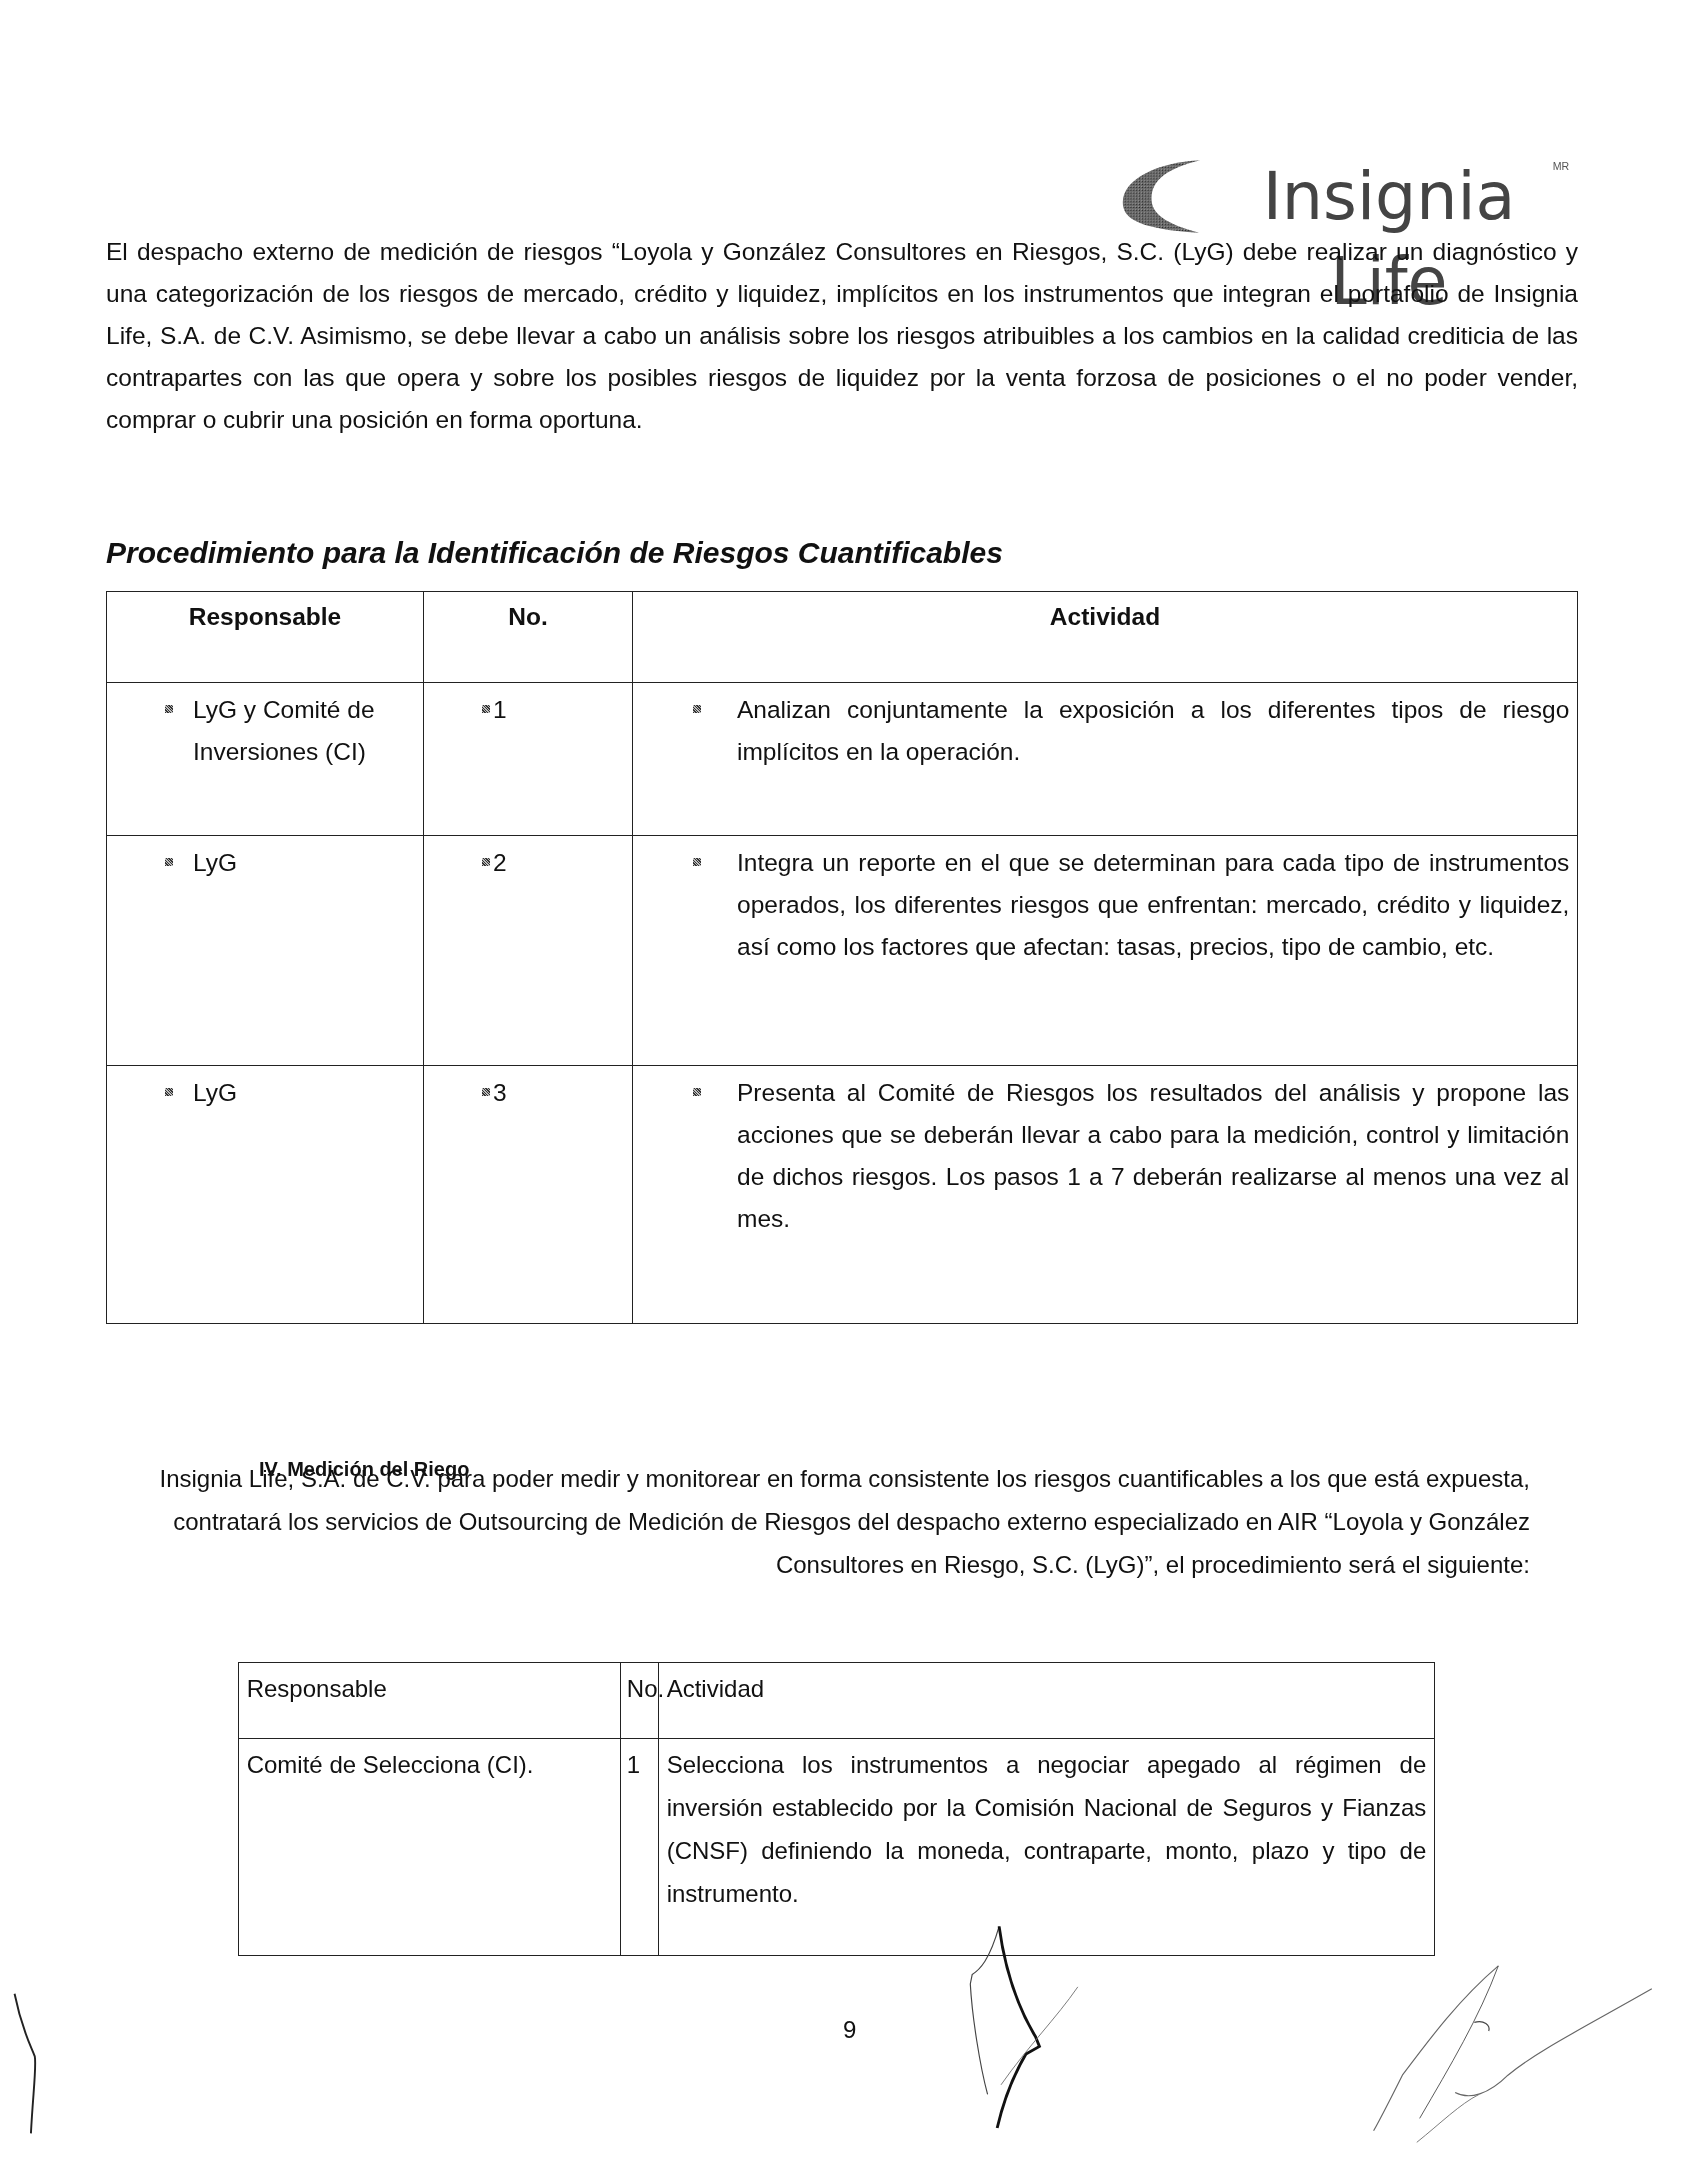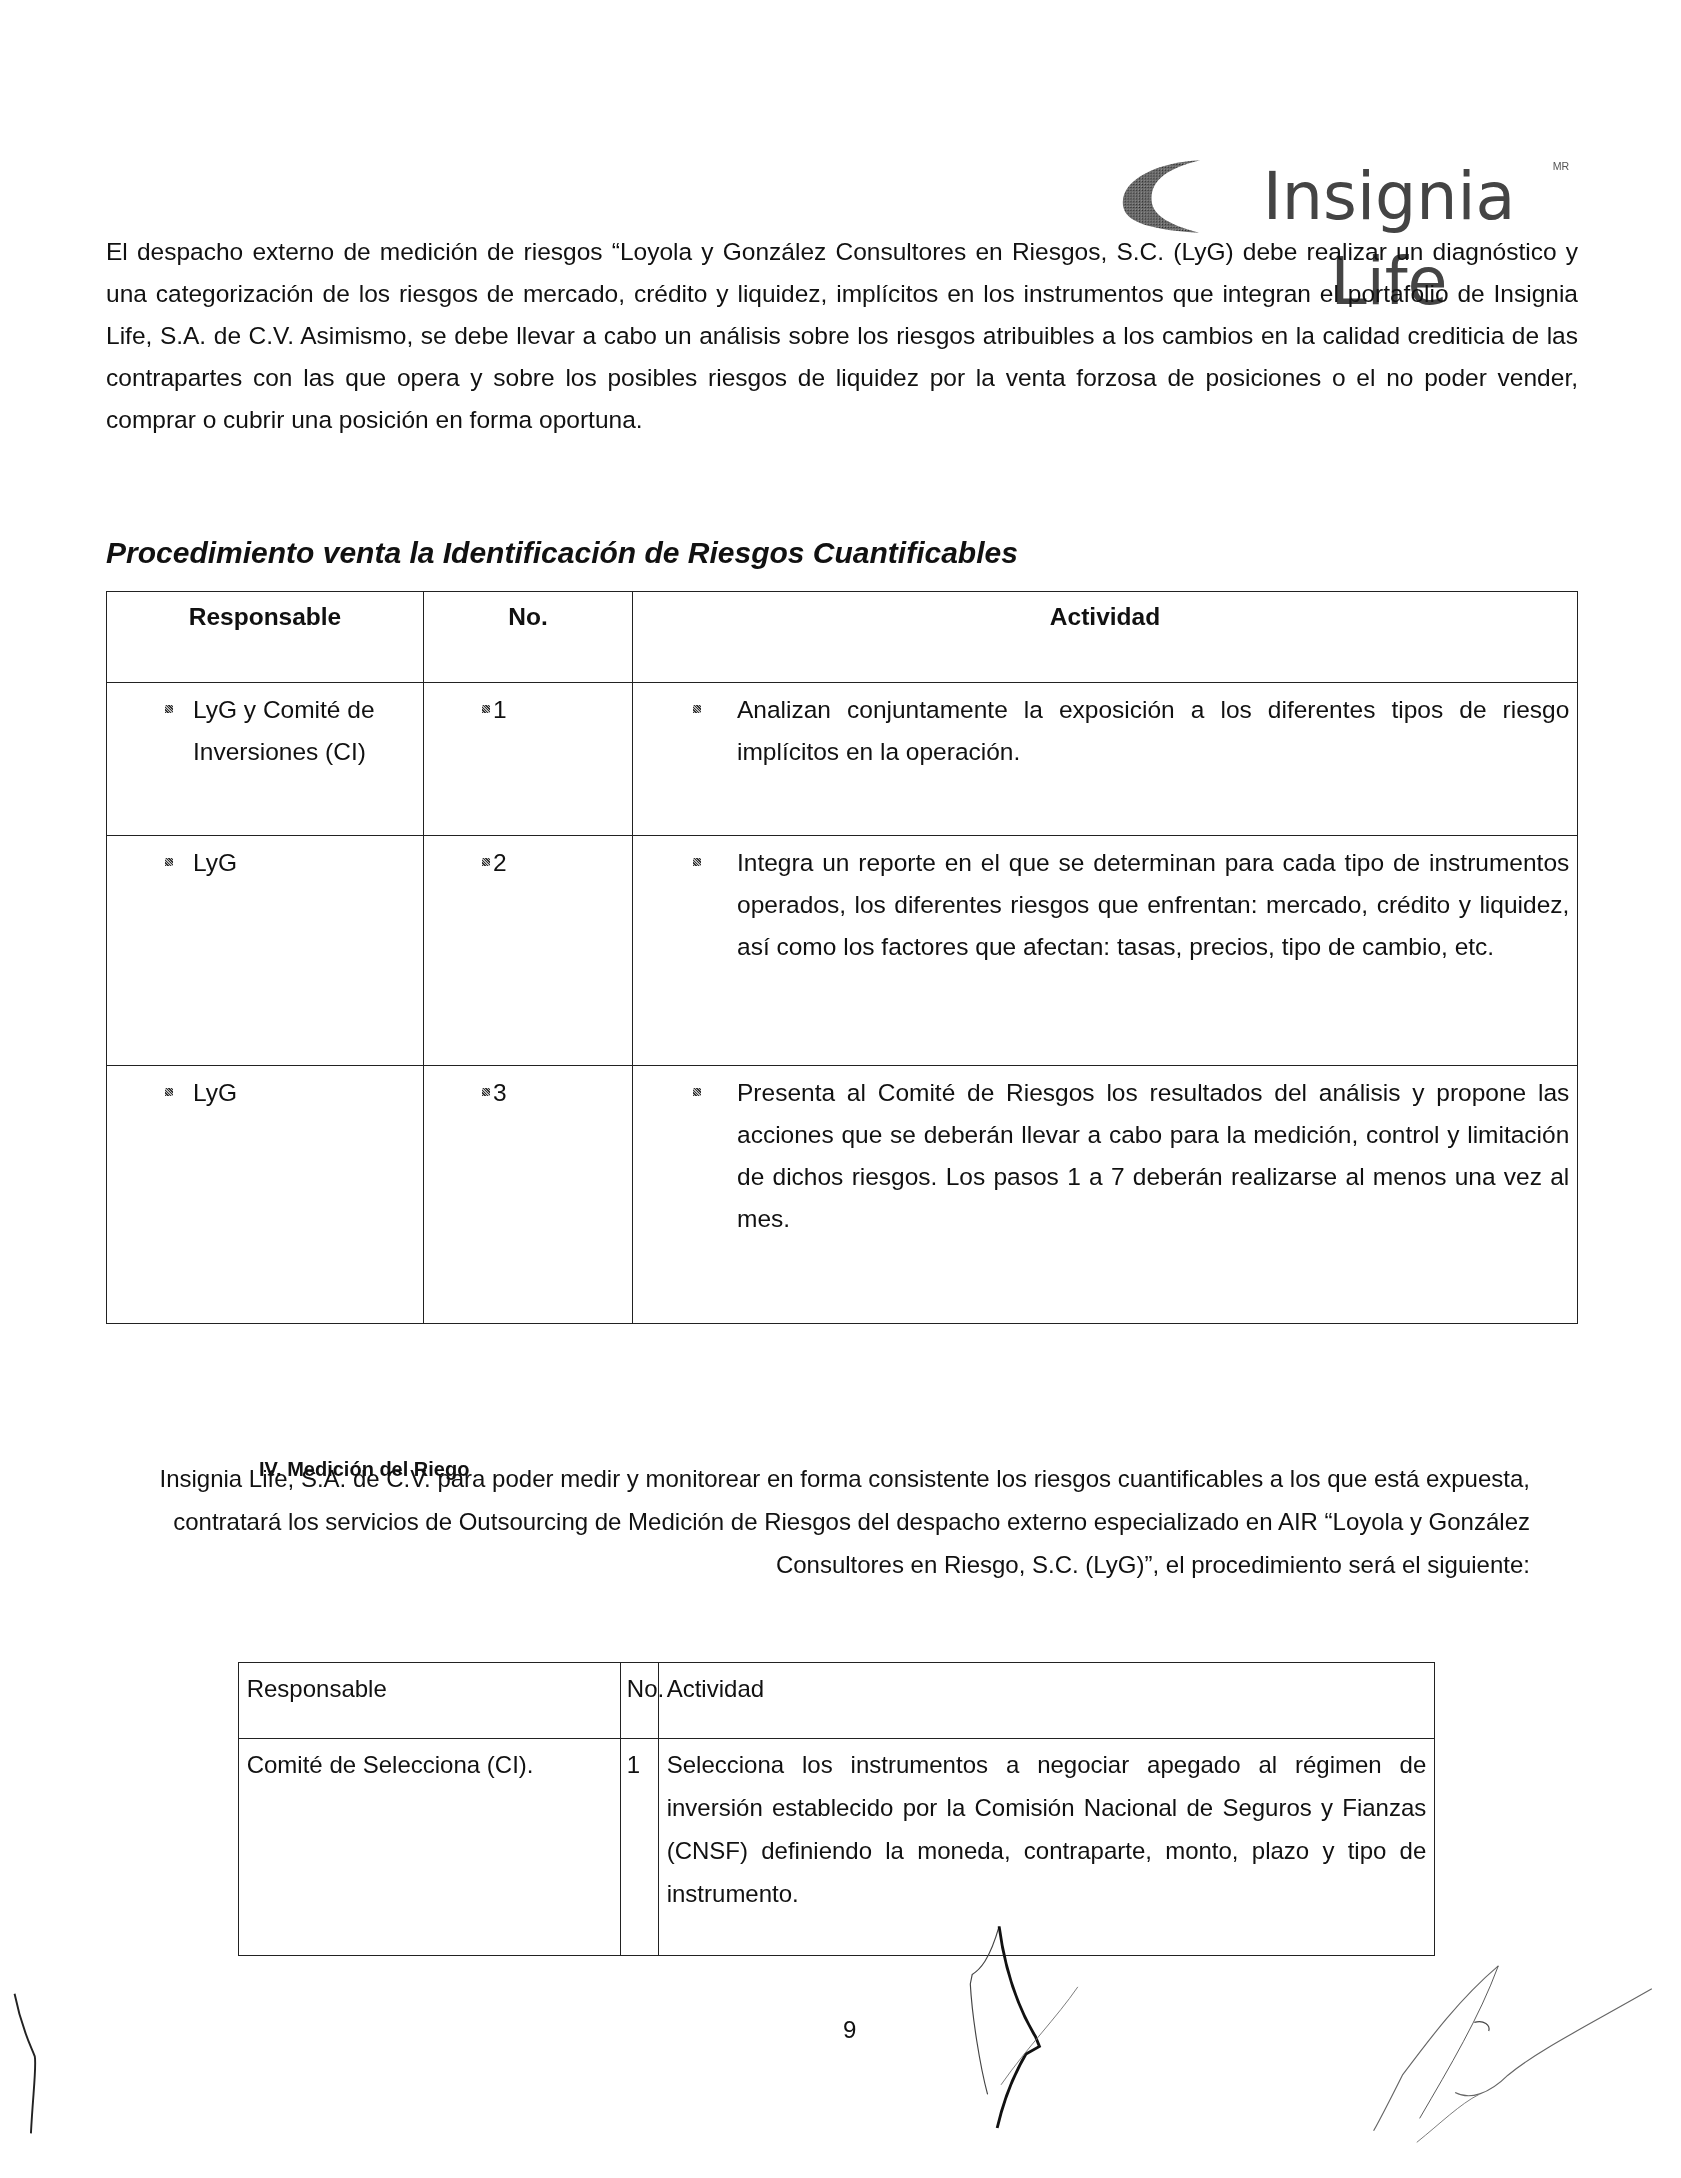--- a/index.html
+++ b/index.html
@@ -97,21 +97,21 @@
       </pattern>
     </defs>
     <path d="M85 2 C40 4 4 22 4 46 C4 62 18 74 84 78 C48 68 34 58 34 42 C34 22 52 10 85 2 Z" fill="url(#dots)"></path>
   </svg>
   <span class="logo-text">Insignia Life</span>
   <span class="logo-mr">MR</span>
 </div>
 
 <div class="abs para para1">El despacho externo de medición de riesgos “Loyola y González Consultores en Riesgos, S.C. (LyG) debe realizar un diagnóstico y una categorización de los riesgos de mercado, crédito y liquidez, implícitos en los instrumentos que integran el portafolio de Insignia Life, S.A. de C.V.  Asimismo, se debe llevar a cabo un análisis sobre los riesgos atribuibles a los cambios en la calidad crediticia de las contrapartes con las que opera y sobre los posibles riesgos de liquidez por la venta forzosa de posiciones o el no poder vender, comprar o cubrir una posición en forma oportuna.</div>
 
-<div class="abs section-title">Procedimiento venta la Identificación de Riesgos Cuantificables</div>
+<div class="abs section-title">Procedimiento para la Identificación de Riesgos Cuantificables</div>
 
 <table class="abs t1">
   <colgroup>
     <col class="c-resp">
       <col class="c-no">
       <col>
   </colgroup>
   <tbody>
       <tr>
     <th>Responsable</th>

